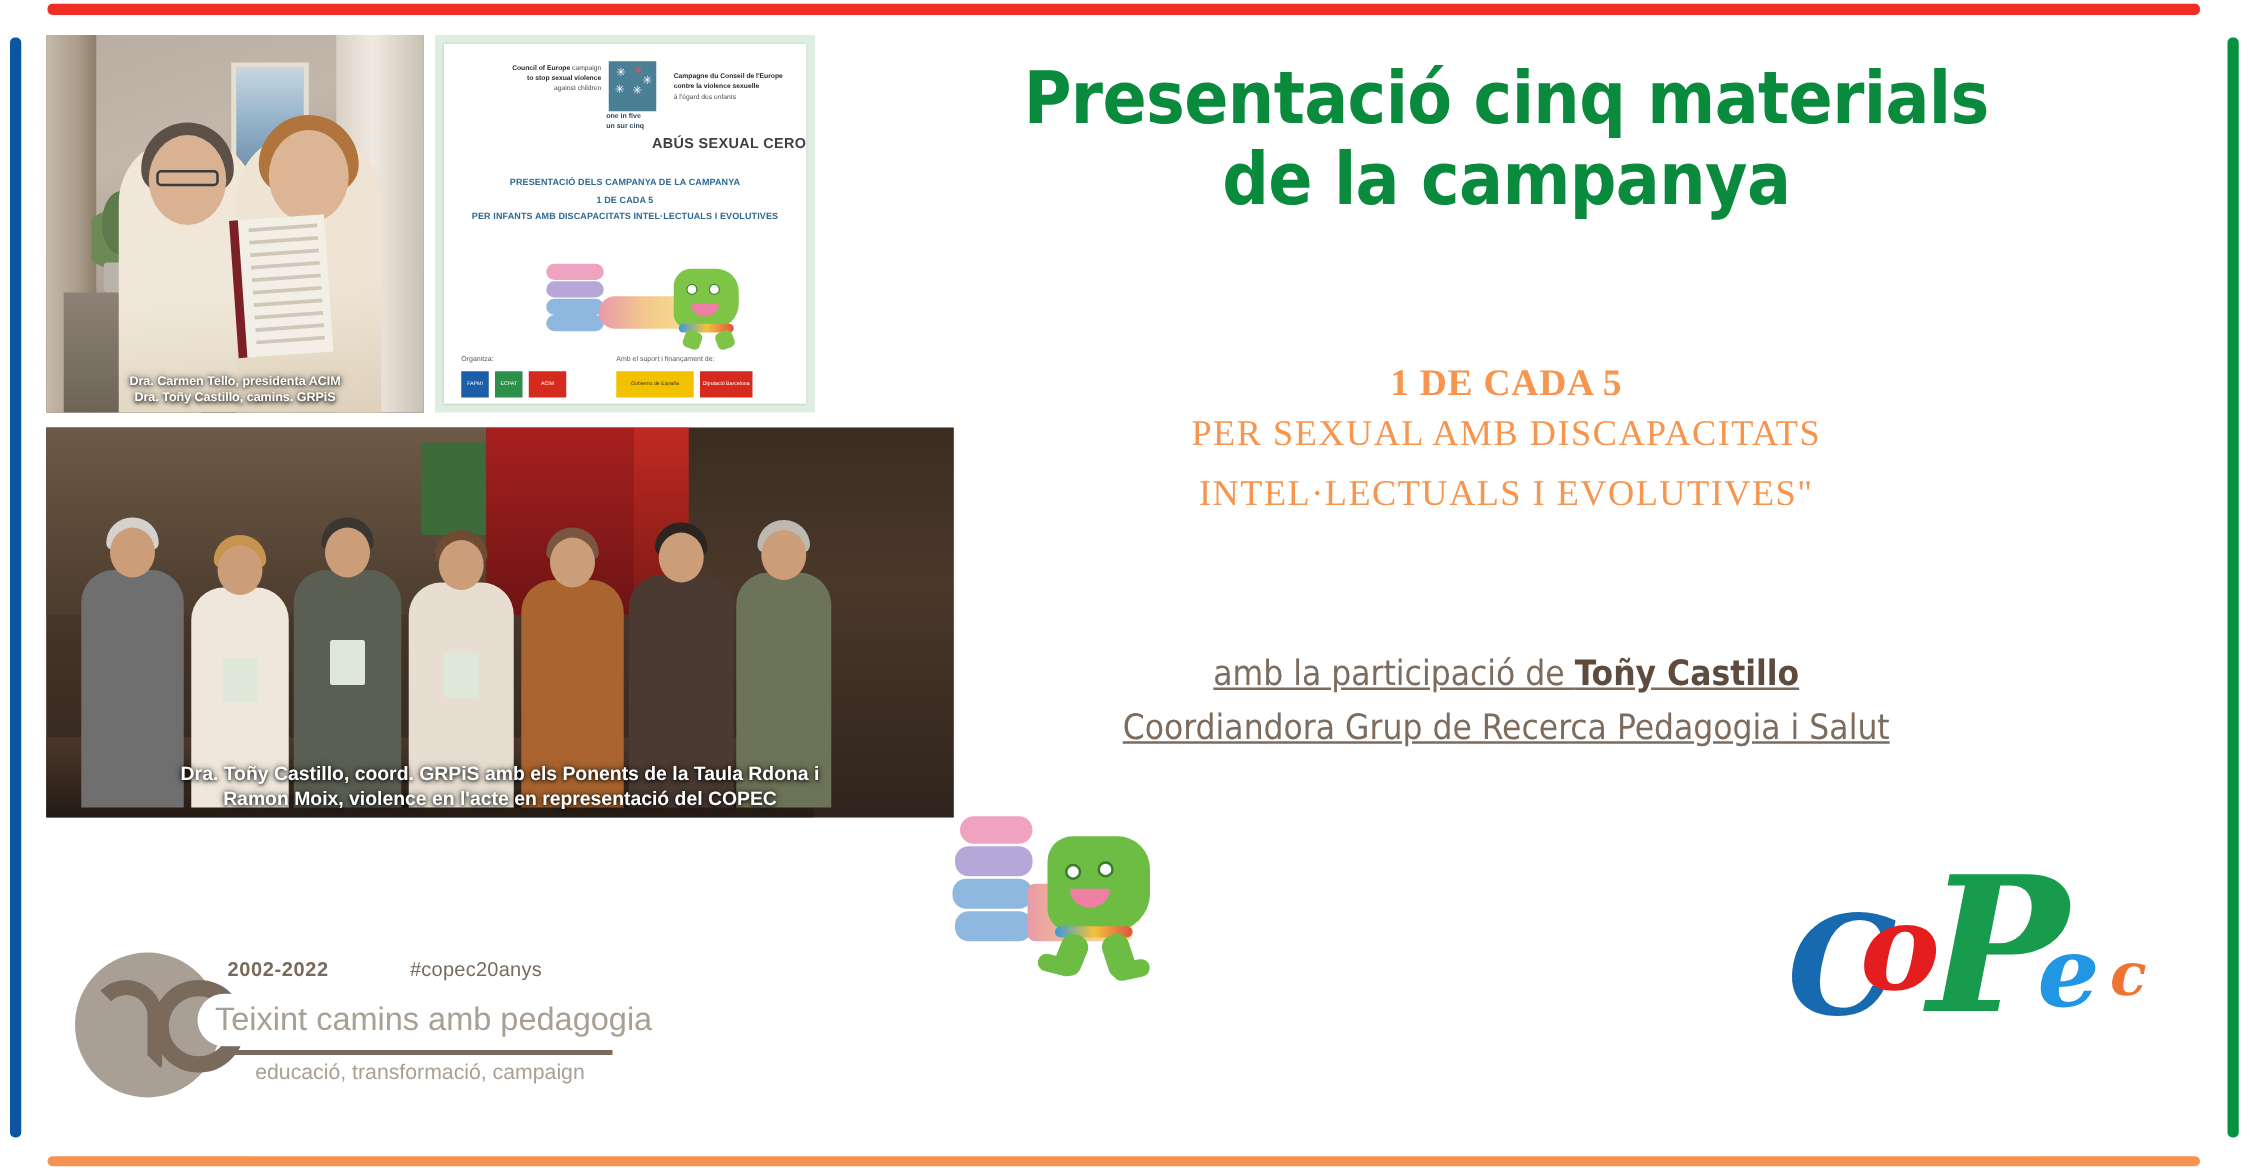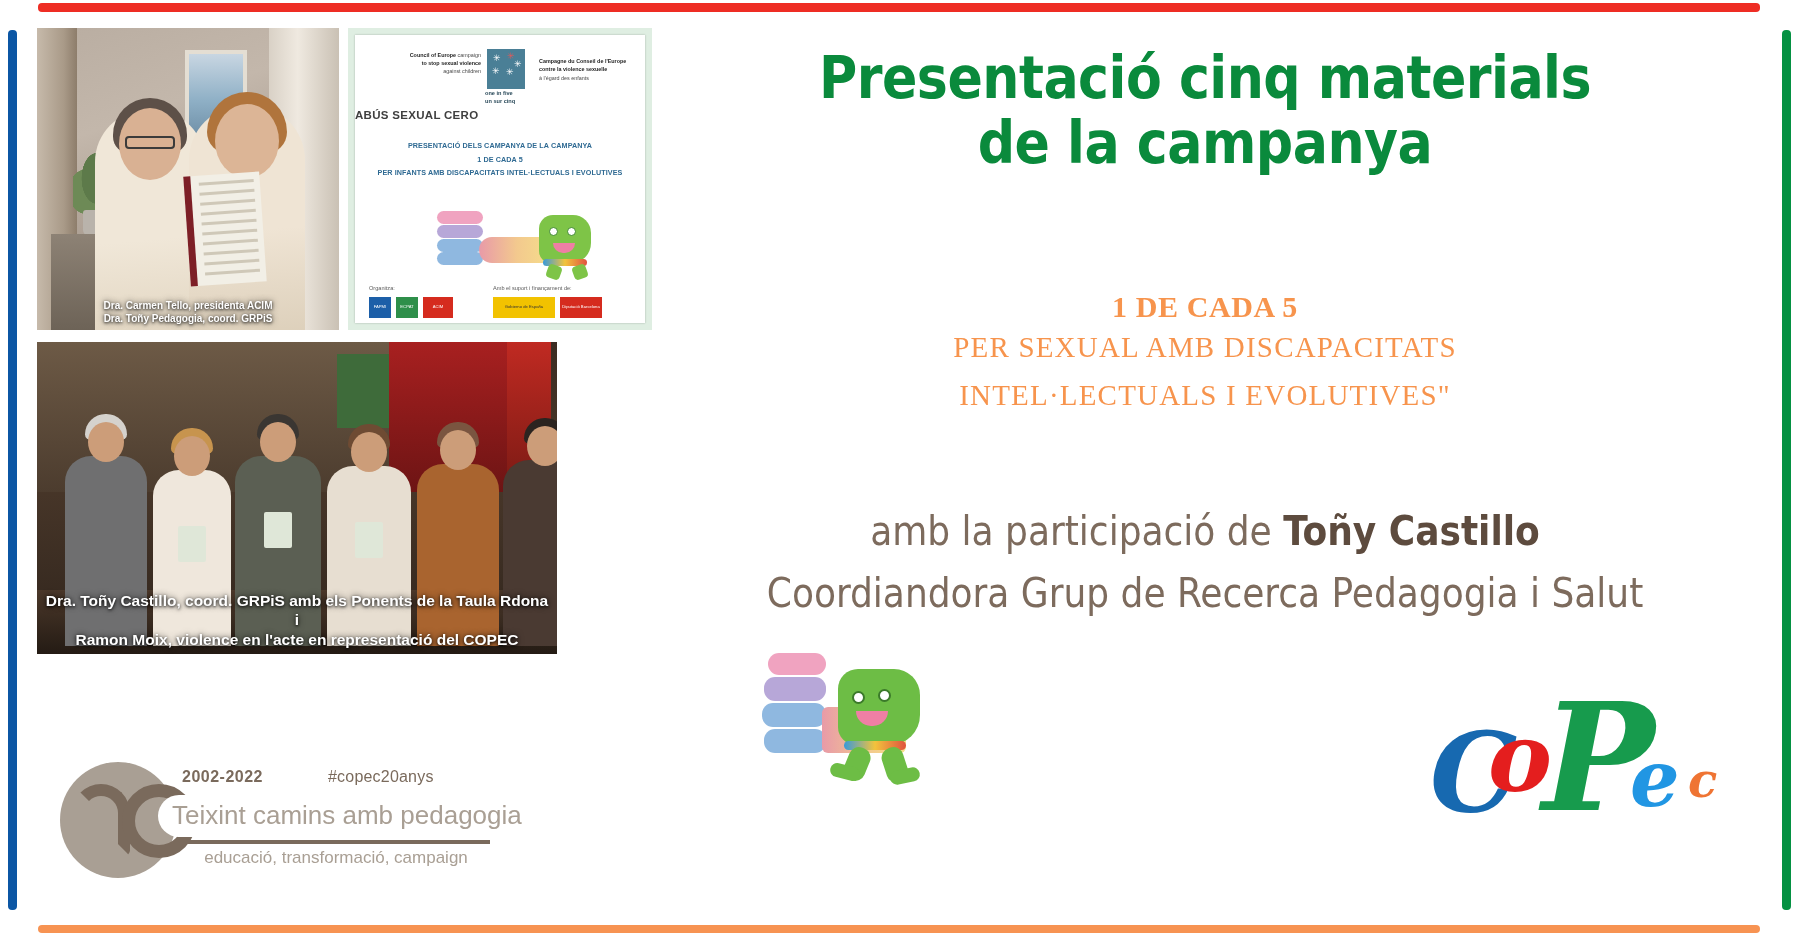--- a/index.html
+++ b/index.html
@@ -47,21 +47,21 @@
   .p1-w2   { position:absolute; left:152px; top:78px; width:116px; height:226px; border-radius:54px 54px 0 0;
     background:linear-gradient(175deg,#efe4d4 0 55%,#ddd0bb 100%); }
   .p1-w2 .head { position:absolute; left:26px; top:-2px; width:64px; height:74px; border-radius:50%; background:#dcb596; }
   .p1-w2 .hair { position:absolute; left:18px; top:-14px; width:80px; height:62px; border-radius:40px 40px 22px 22px; background:#b0743c; }
   .p1-dark { position:absolute; left:124px; top:118px; width:44px; height:186px; background:#3a2b29; }
   .p1-doc  { position:absolute; left:150px; top:146px; width:76px; height:110px; background:#f2efe6; border-left:7px solid #7d1f26;
     transform:rotate(-4deg); }
   .p1-doc i { display:block; height:3px; margin:7px 6px 0 8px; background:#cfc8b8; }
 
   
-  #photo-bottom { left:37px; top:342px; width:520px; height:312px; }
+  #photo-bottom { left:37px; top:342px; width:726px; height:312px; }
   #photo-bottom .caption { font-size:15.5px; }
   .p2-bg   { position:absolute; inset:0; background:linear-gradient(180deg,#3b2c22 0%,#4a382a 40%,#2f241c 100%); }
   .p2-banner { position:absolute; left:352px; top:0; width:118px; height:150px; background:linear-gradient(180deg,#a82020,#6d1414); }
   .p2-banner2{ position:absolute; left:470px; top:0; width:44px; height:150px; background:linear-gradient(180deg,#c02a22,#7a1a14); }
   .p2-wall   { position:absolute; left:0; top:0; width:352px; height:150px; background:linear-gradient(180deg,#6d5a46,#4c3c2e); }
   .p2-panel  { position:absolute; left:300px; top:12px; width:52px; height:74px; background:#3e6b3a; }
   .p2-floor  { position:absolute; left:0; top:248px; width:614px; height:64px; background:linear-gradient(180deg,#4b382a,#241b14); }
   .person { position:absolute; bottom:8px; border-radius:26px 26px 0 0; }
   .person .hd { position:absolute; left:50%; transform:translateX(-50%); top:-34px; width:36px; height:40px; border-radius:50%; background:#cc9d79; }
   .person .hr { position:absolute; left:50%; transform:translateX(-50%); top:-42px; width:42px; height:26px; border-radius:22px 22px 6px 6px; }
@@ -88,21 +88,21 @@
   .coe-logo { position:absolute; left:16px; top:14px; width:268px; height:42px; }
   .coe-txt-l { position:absolute; left:0; top:2px; width:110px; text-align:right;
     font-size:5.4px; line-height:1.5; color:#4a4a4a; }
   .coe-txt-l b { color:#1f1f1f; }
   .coe-flag { position:absolute; left:116px; top:0; width:38px; height:40px; background:#4a7f96; }
   .coe-flag .st { position:absolute; color:#fff; font-size:9px; line-height:9px; }
   .coe-under { position:absolute; left:114px; top:41px; width:46px; font-size:5.6px; color:#2a4a5a; line-height:1.35; font-weight:bold; }
   .coe-txt-r { position:absolute; left:168px; top:8px; width:108px;
     font-size:5.4px; line-height:1.55; color:#4a4a4a; }
   .coe-txt-r b { color:#1f1f1f; }
-  .flyer-h1 { position:absolute; left:0; right:0; top:74px; text-align:left;
+  .flyer-h1 { position:absolute; left:0; right:0; top:74px; text-align:right;
     font-size:11.5px; font-weight:bold; color:#3f3f3f; letter-spacing:.3px; }
   .flyer-sub { position:absolute; left:10px; right:10px; top:104px; text-align:center;
     font-size:7.2px; font-weight:bold; color:#2f6a93; line-height:1.9; letter-spacing:.1px; }
   .flyer-art { position:absolute; left:72px; top:150px; width:170px; height:92px; }
   .thumb-fist { position:absolute; left:10px; top:26px; width:46px; height:54px; }
   .tf-seg { position:absolute; left:0; width:46px; height:13px; border-radius:7px; }
   .flyer-foot-l { position:absolute; left:14px; top:250px; font-size:5.6px; color:#5a5a5a; }
   .flyer-foot-r { position:absolute; left:138px; top:250px; font-size:5.6px; color:#5a5a5a; }
   .lgrow { position:absolute; display:flex; align-items:flex-end; gap:5px; }
   .lgbox { height:21px; display:flex; align-items:center; justify-content:center;
@@ -110,23 +110,23 @@
 
   
   #headline { position:absolute; left:700px; top:46px; width:1010px;
     text-align:center; color:#0a8a3c; font-weight:bold;
     font-size:58px; line-height:1.12; letter-spacing:-.5px;
     font-family:"DejaVu Sans", sans-serif; font-stretch:condensed; }
   #subhead { position:absolute; left:700px; top:290px; width:1010px; text-align:center;
     font-family:"Liberation Serif", serif; color:#f7944d; }
   #subhead .l1 { font-size:30px; font-weight:bold; letter-spacing:.6px; }
   #subhead .l2, #subhead .l3 { font-size:29px; letter-spacing:1.2px; line-height:1.65; }
-  #speaker { position:absolute; left:700px; top:500px; width:1010px; text-align:center;
-    color:#7d6b5d; font-size:40px; line-height:1.55;
-    font-family:"DejaVu Sans", sans-serif; font-stretch:condensed; }
+  #speaker { position:absolute; left:700px; top:517px; width:1010px; text-align:center;
+    color:#7d6b5d; font-size:28px; line-height:1.55;
+    font-family:"DejaVu Sans", sans-serif; font-stretch:condensed;text-decoration:underline; }
   #speaker b { color:#5d4b3e; }
 
   
   #mascot { position:absolute; left:760px; top:645px; width:180px; height:160px; }
   #mascot .seg { position:absolute; border-radius:11px; }
   #mascot .froggy { position:absolute; left:78px; top:24px; width:82px; height:76px; background:#6dbd45; border-radius:20px 26px 30px 18px; }
   #mascot .eye { position:absolute; width:13px; height:13px; border-radius:50%; background:#fff; border:2px solid #3b7a2a; }
   #mascot .leg { position:absolute; background:#6dbd45; border-radius:10px; }
 
   
@@ -187,21 +187,21 @@
         <i></i>
         <i></i>
         <i></i>
         <i></i>
         <i></i>
         <i></i>
         <i></i>
     </div>
     <div class="caption">
       <div>Dra. Carmen Tello, presidenta ACIM</div>
-      <div>Dra. Toñy Pedagogia, coord. GRPiS</div>
+      <div>Dra. Toñy Castillo, camins. GRPiS</div>
     </div>
   </div>
 
   <div id="photo-bottom" class="photo">
     <div class="p2-bg"></div>
     <div class="p2-wall"></div>
     <div class="p2-panel"></div>
     <div class="p2-banner"></div>
     <div class="p2-banner2"></div>
     <div class="p2-floor"></div>

